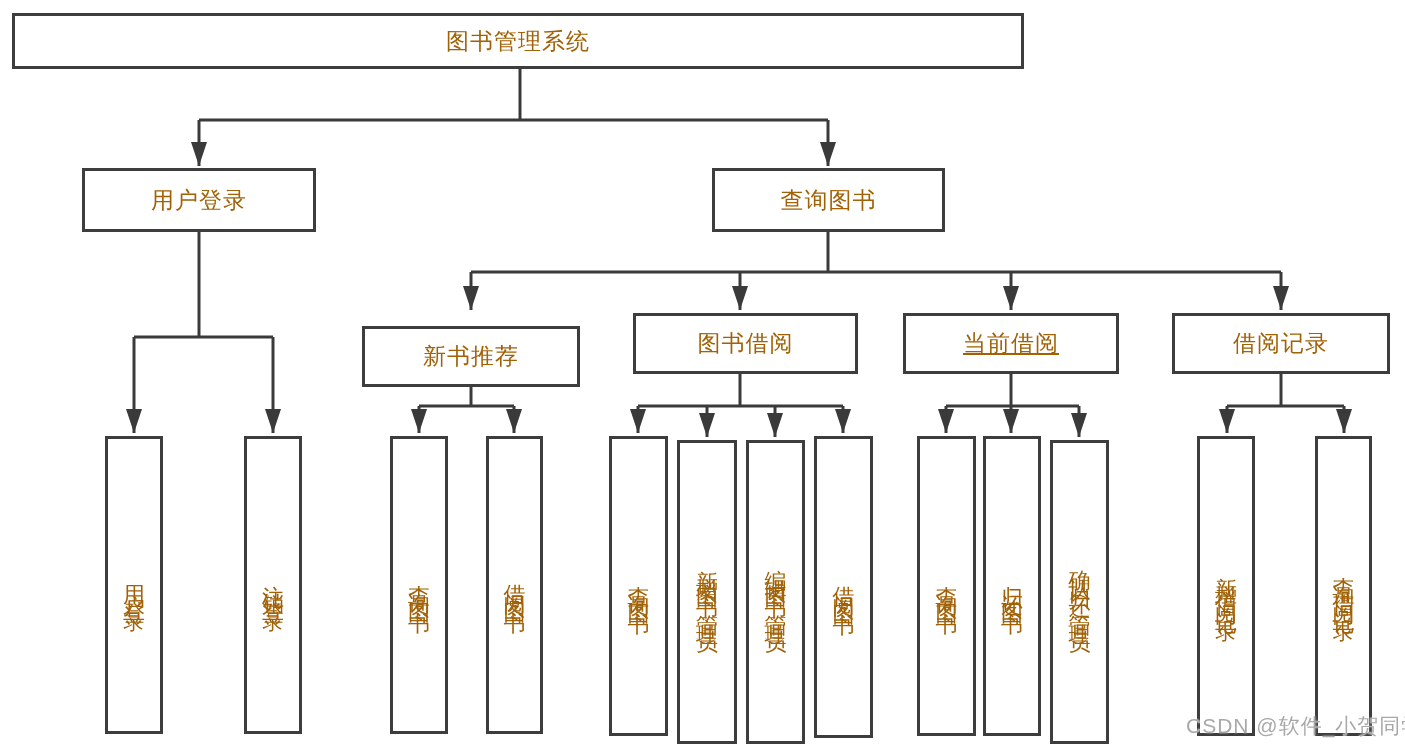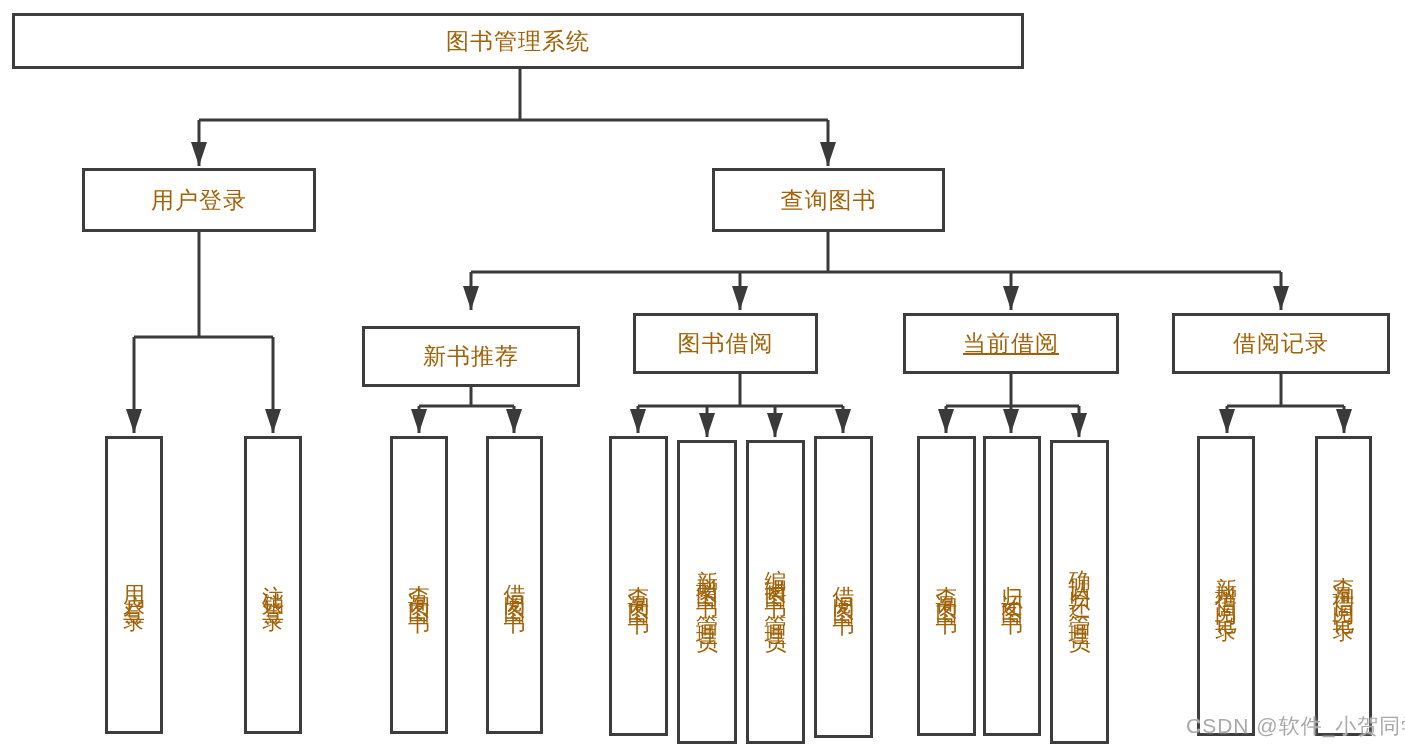--- a/index.html
+++ b/index.html
@@ -37,21 +37,21 @@
     line-height: 1;
     white-space: nowrap;
   }
   
   .n-root        { left: 12px;   top: 13px;  width: 1012px; height: 56px; }
   
   .n-userlogin   { left: 82px;   top: 168px; width: 234px;  height: 64px; }
   .n-bookmgmt    { left: 712px;  top: 168px; width: 233px;  height: 64px; }
   
   .n-newbookrec  { left: 362px;  top: 313px; width: 218px;  height: 61px; margin-top: 13px; }
-  .n-bookborrow  { left: 633px;  top: 313px; width: 185px;  height: 61px; }
+  .n-bookborrow  { left: 633px;  top: 313px; width: 225px;  height: 61px; }
   .n-curborrow   { left: 903px;  top: 313px; width: 216px;  height: 61px; text-decoration: underline; }
   .n-borrowrec   { left: 1172px; top: 313px; width: 218px;  height: 61px; }
   
   .leaf { font-size: 22px; letter-spacing: 0; }
   .leaf .vtext {
     writing-mode: vertical-rl;
     text-orientation: mixed;
     letter-spacing: 9px;
     line-height: 1;
   }

